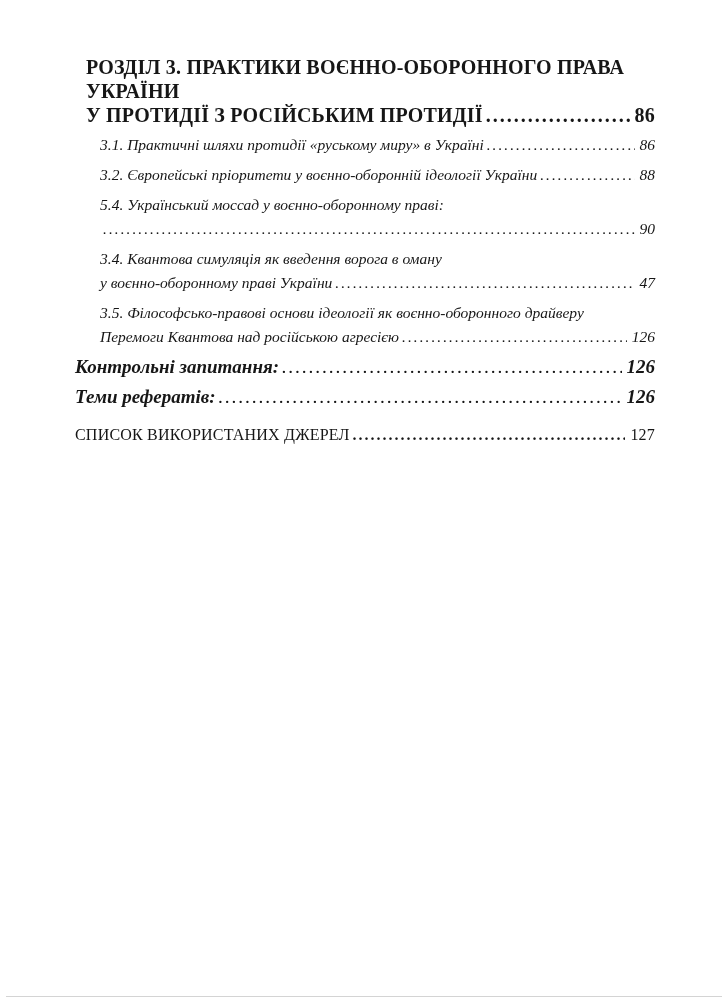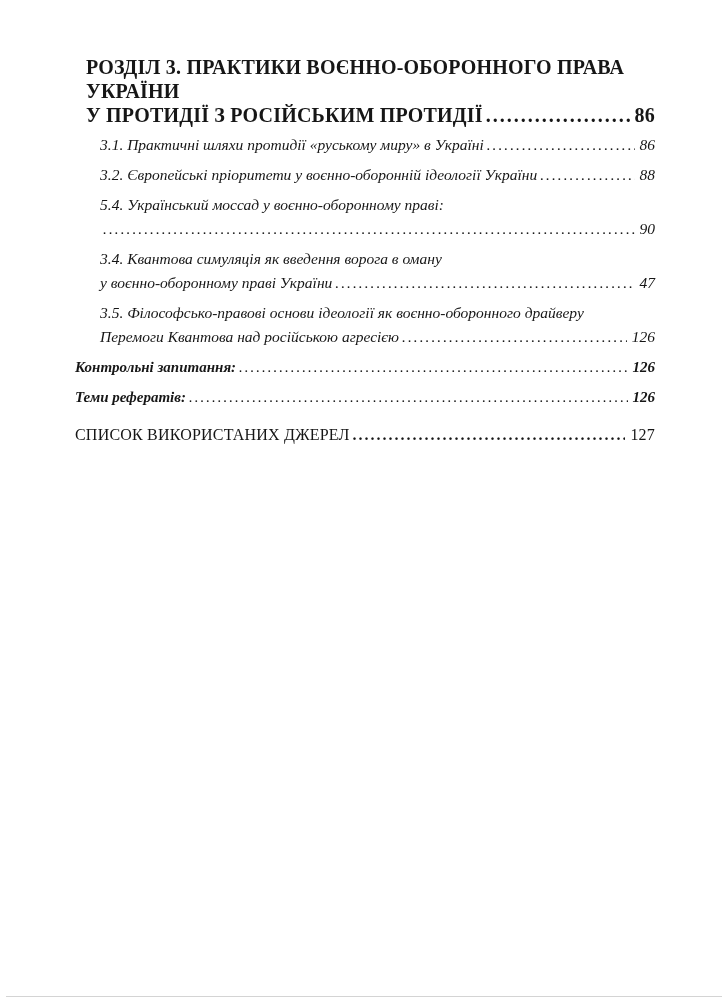--- a/index.html
+++ b/index.html
@@ -46,21 +46,21 @@
     margin-left: 11px;
   }
 
   .item {
     font-size: 15.5px;
     padding-left: 25px;
     font-style: italic;
   }
 
   .meta {
-    font-size: 15px;
+    font-size: 19px;
     font-weight: bold;
     font-style: italic;
   }
 
   .references {
     font-size: 16px;
     font-weight: normal;
     letter-spacing: 0.2px;
     margin-top: 14px;
   }

